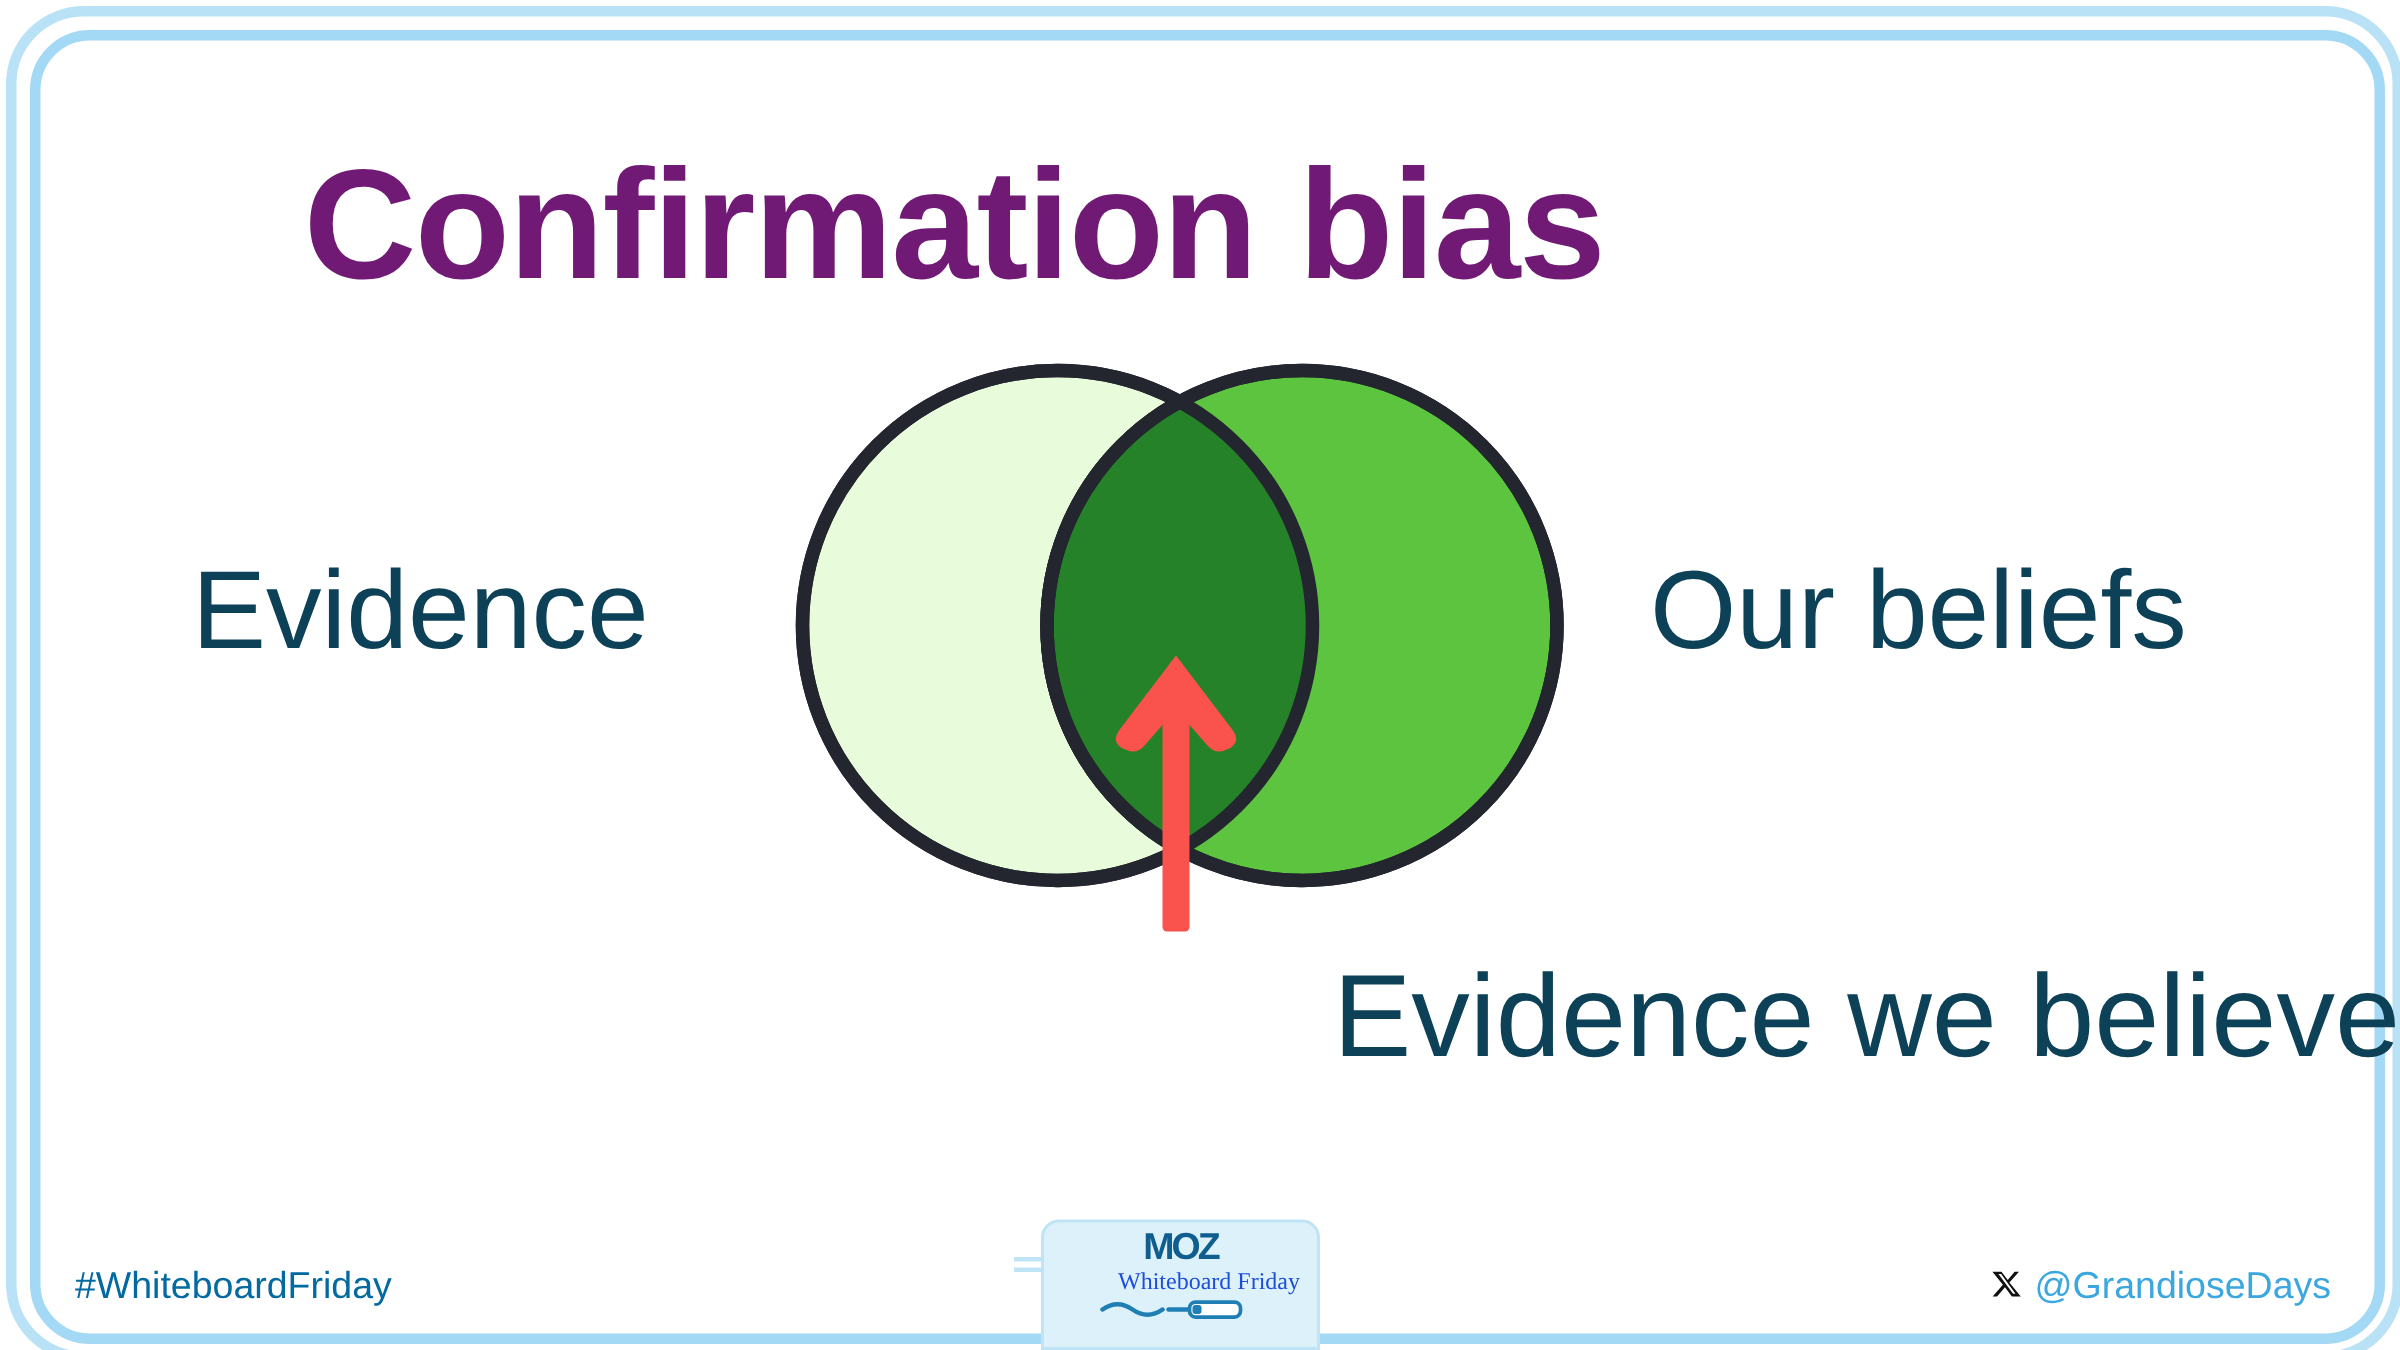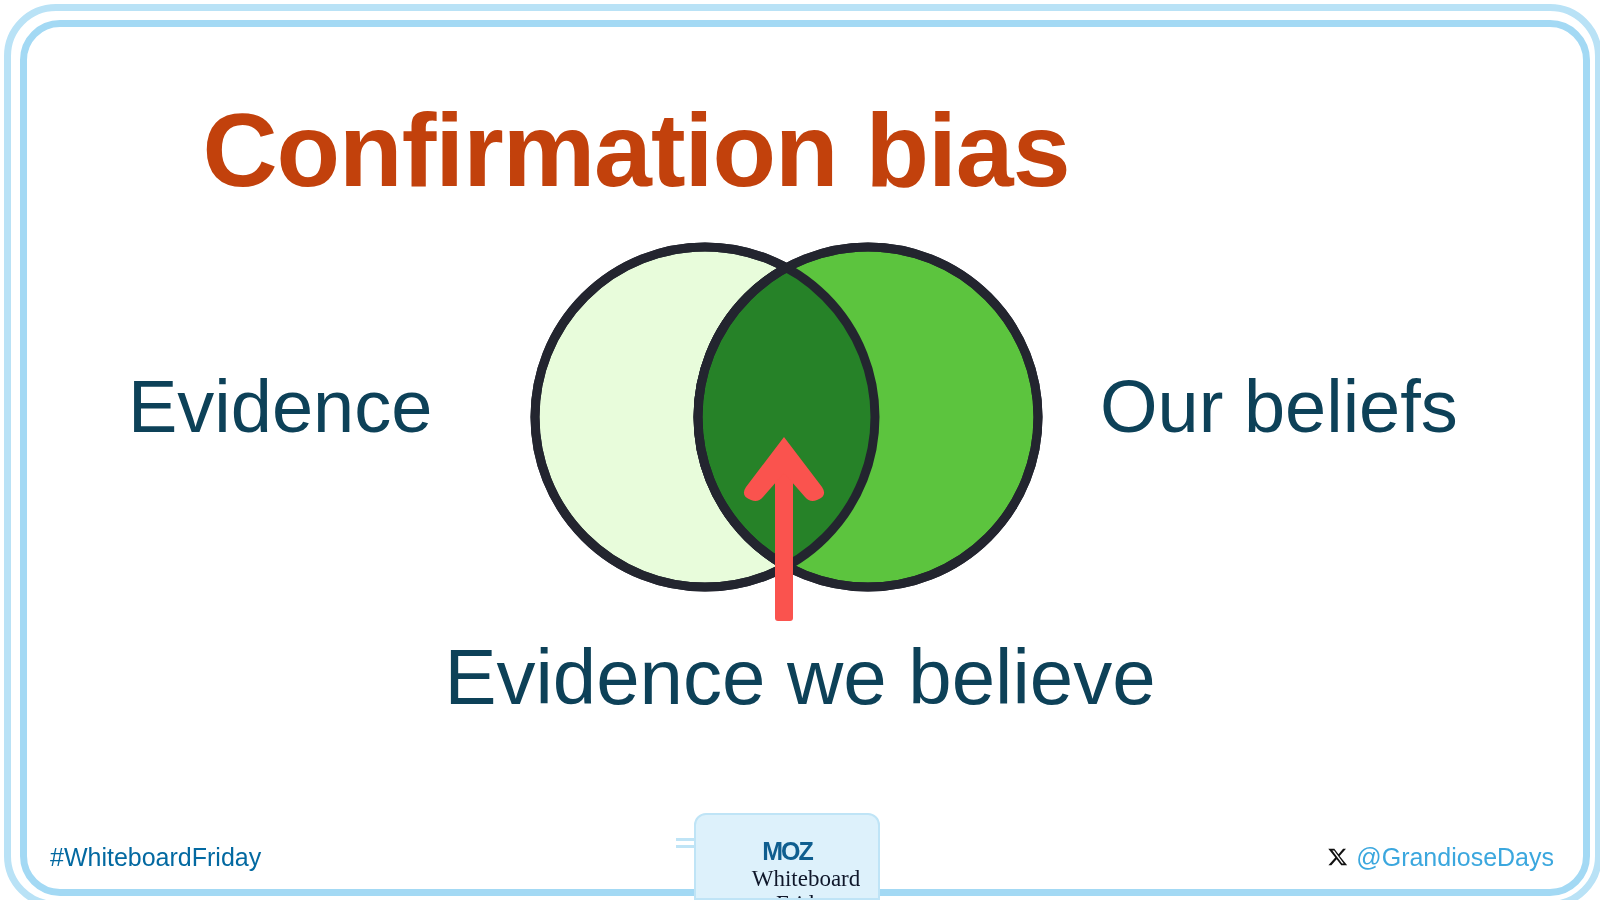--- a/index.html
+++ b/index.html
@@ -49,21 +49,21 @@
   
   .title {
     position: absolute;
     left: 0;
     top: 96px;
     width: 1272px;
     text-align: center;
     font-size: 104px;
     font-weight: bold;
     letter-spacing: -1px;
-    color: #c2410c;
+    color: #701a75;
     line-height: 1.05;
     white-space: nowrap;
   }
 
   
   .venn {
     position: absolute;
     left: 470px;
     top: 225px;
     width: 640px;
@@ -87,21 +87,21 @@
     left: 1100px;
     top: 370px;
   }
 
   
   .caption {
     position: absolute;
     left: 0;
     top: 638px;
     width: 1600px;
-    text-align: center;
+    text-align: right;
     font-size: 78px;
     color: #0d4158;
     line-height: 1;
     white-space: nowrap;
   }
 
   
   .footer-left {
     position: absolute;
     left: 50px;
@@ -139,32 +139,32 @@
     height: 87px;
     background: #ddf1fb;
     border: 2px solid #bfe4f6;
     border-top-left-radius: 12px;
     border-top-right-radius: 12px;
     box-sizing: border-box;
     text-align: center;
     overflow: hidden;
   }
   .moz-word {
-    margin-top: 24px;
+    margin-top: 4px;
     font-size: 25px;
     font-weight: bold;
     letter-spacing: -2px;
     color: #0f5e8f;
     line-height: 1;
   }
   .moz-sub {
     margin-top: 2px;
     font-family: "Liberation Serif", serif;
-    font-size: 23px;
-    color: #0f172a;
+    font-size: 16px;
+    color: #1d4ed8;
     line-height: 1.1;
     padding-left: 38px;
   }
   .moz-marker {
     margin-top: 1px;
     height: 18px;
   }
   .badge-tabs {
     position: absolute;
     left: 676px;

